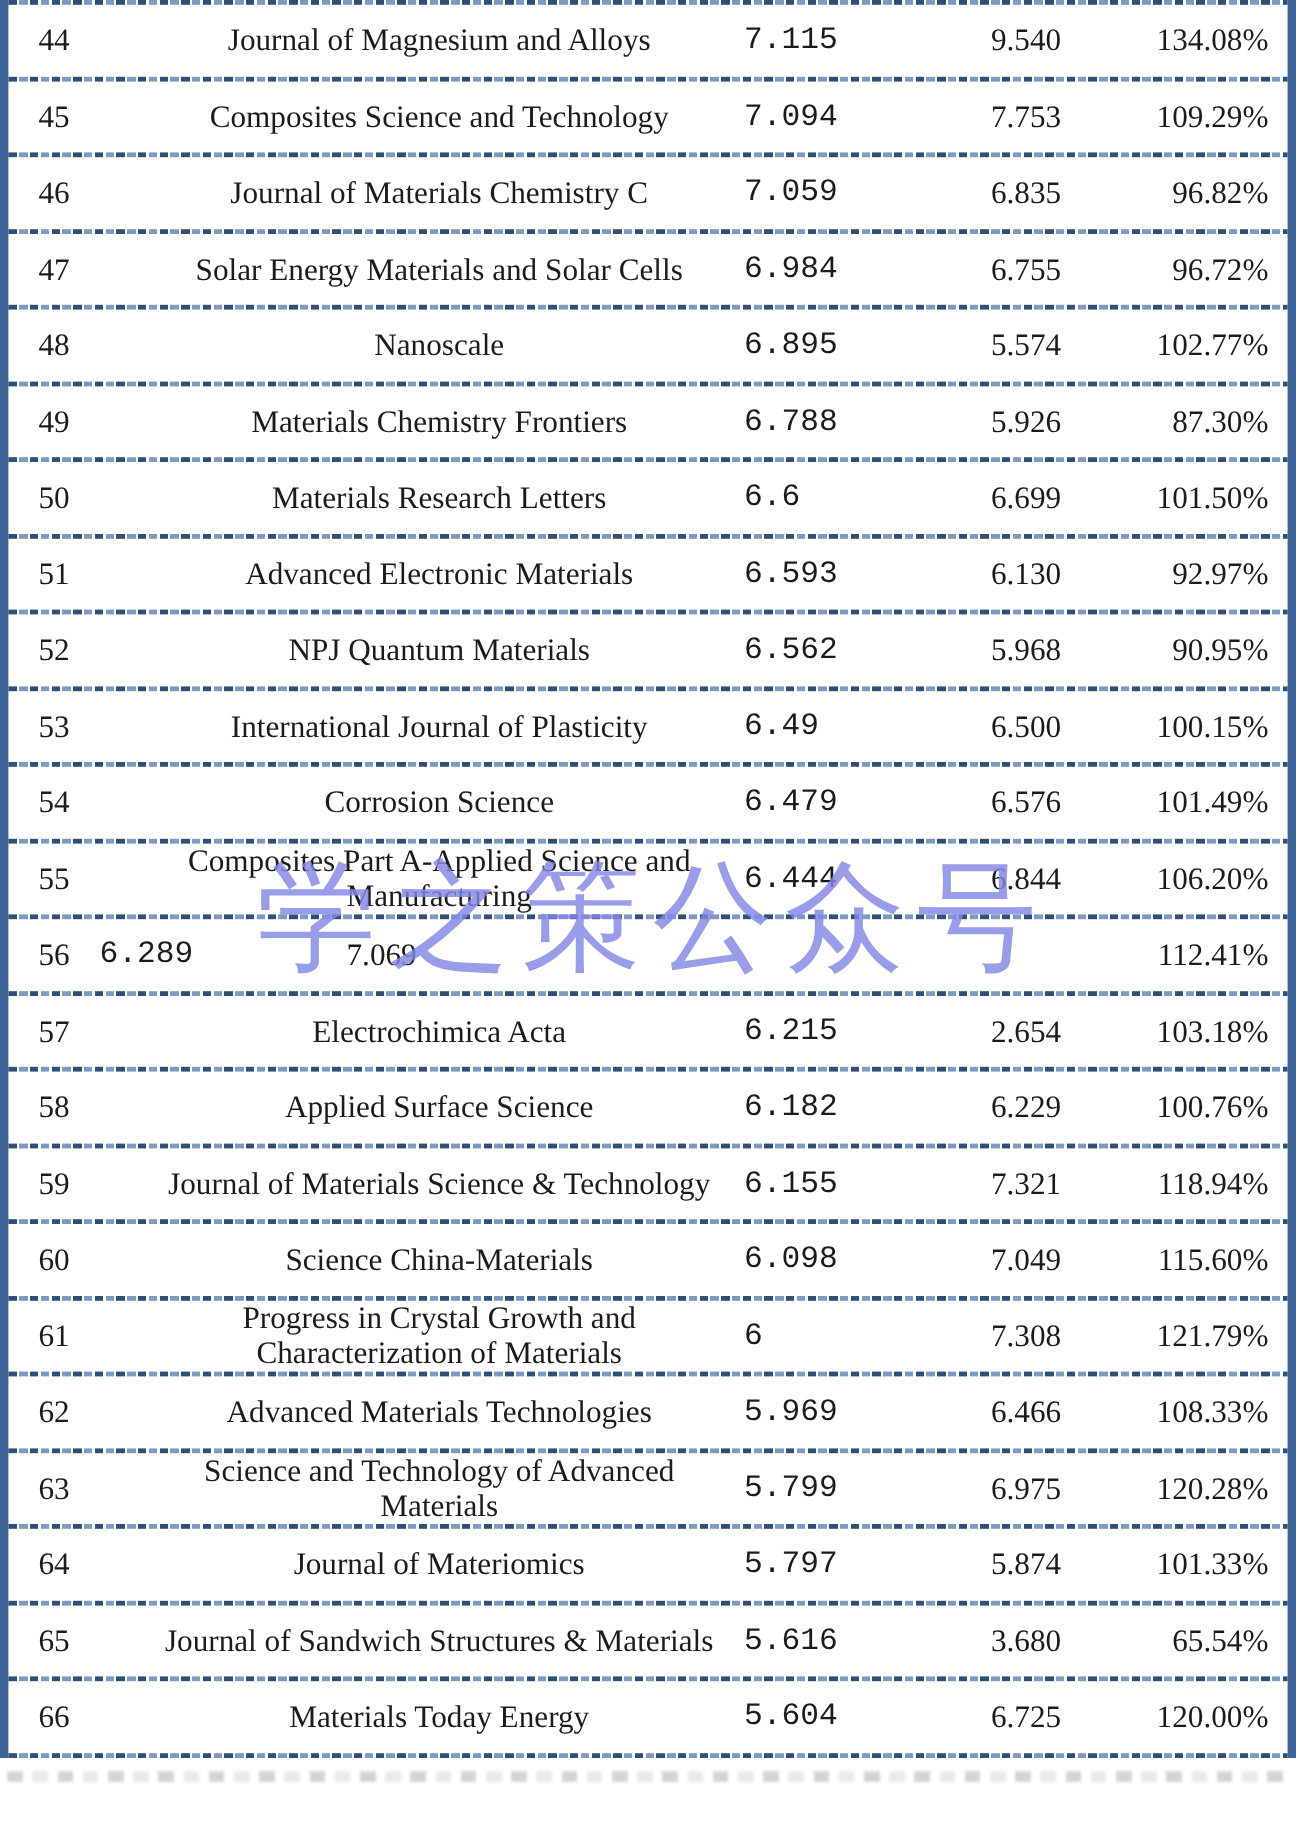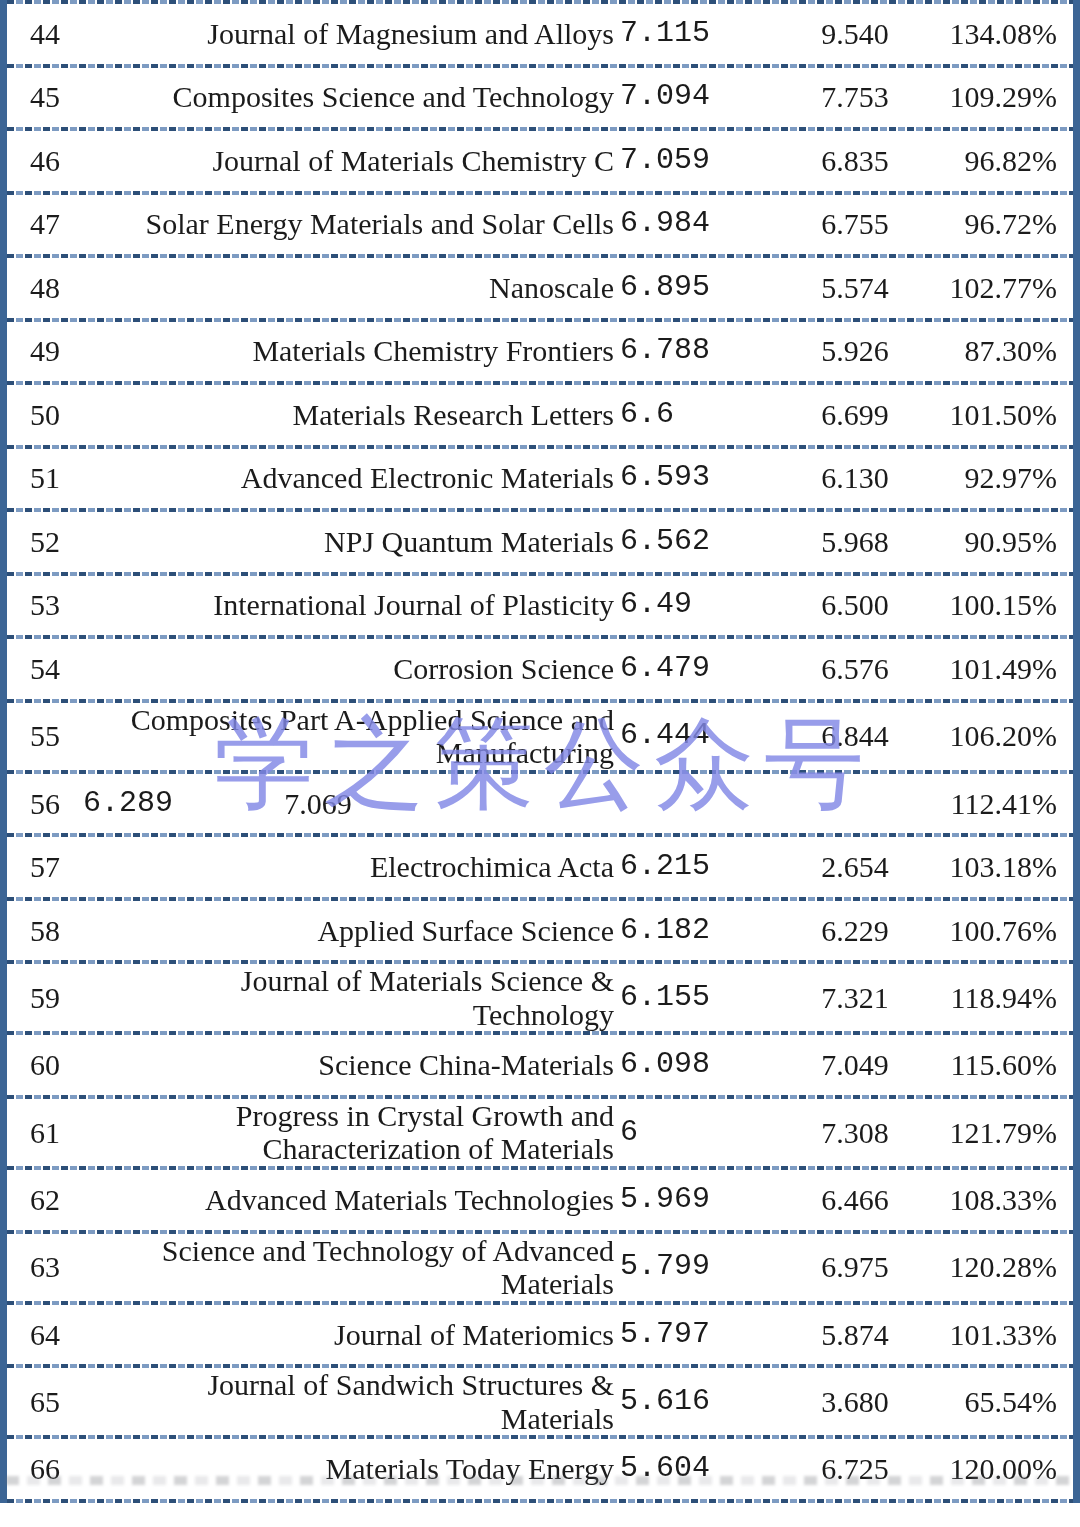--- a/index.html
+++ b/index.html
@@ -25,33 +25,33 @@
     background:repeating-linear-gradient(90deg,
       var(--dash-dark) 0 7px,
       #ffffff 7px 9px,
       var(--dash-light) 9px 16px,
       #ffffff 16px 18px);
   }
   .row{
     display:flex;
     align-items:center;
     min-height:59.5px;
-    font-size:30px;
+    font-size:26px;
     line-height:1.12;
   }
   .cell-rank{
     flex:0 0 76px;
     text-align:center;
   }
   .cell-name{
     flex:0 0 537px;
     box-sizing:border-box;
     padding-left:35px;
     padding-right:6px;
-    text-align:right;
+    text-align:center;
   }
   .cell-v1{
     flex:0 0 160px;
     text-align:left;
     font-family:Liberation Mono, monospace;
   }
   .cell-v2{
     flex:0 0 150px;
     text-align:center;
   }

